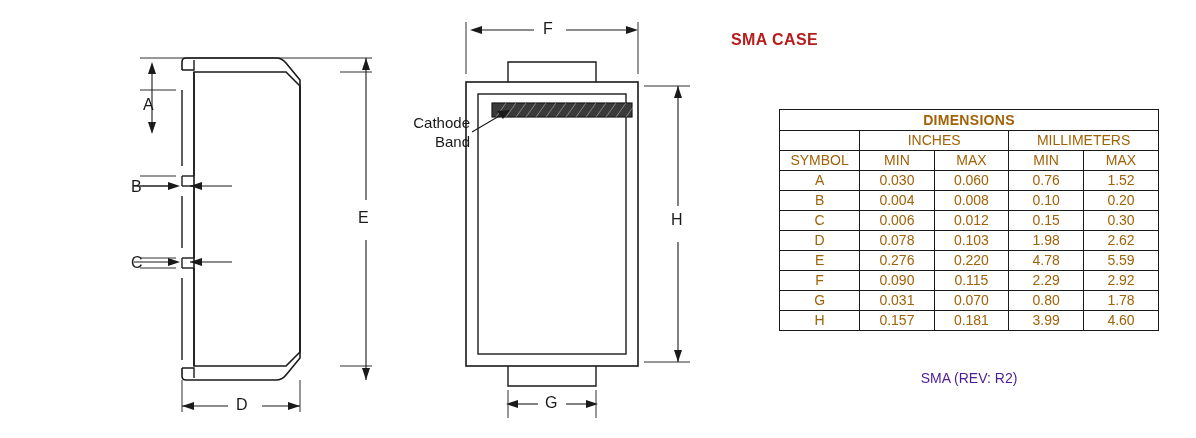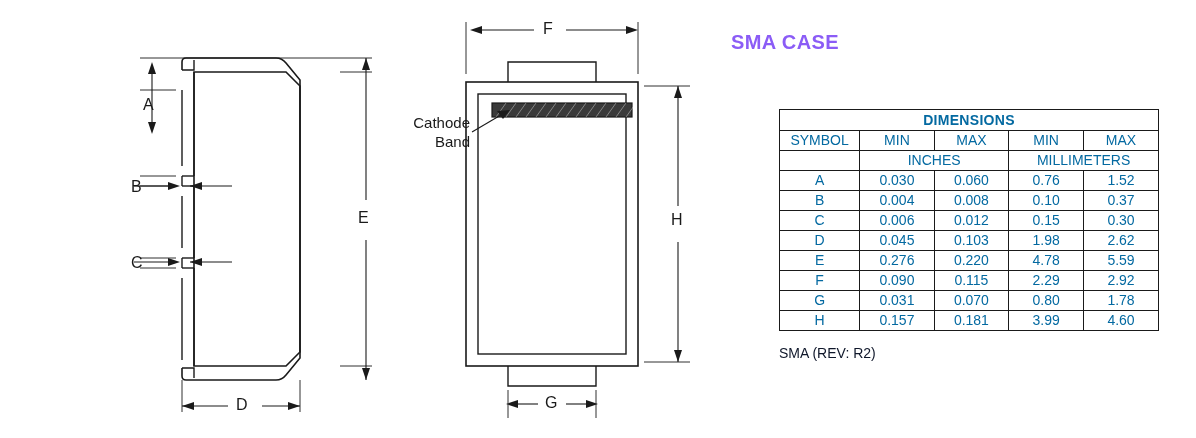--- a/index.html
+++ b/index.html
@@ -34,24 +34,24 @@
     white-space: nowrap;
   }
   .lbl-dim {
     font-size: 16px;
     font-weight: normal;
   }
   .case-title {
     position: absolute;
     left: 731px;
     top: 31px;
-    font-size: 20px;
+    font-size: 16px;
     font-weight: bold;
     letter-spacing: 0.4px;
-    color: #8b5cf6;
+    color: #b91c1c;
   }
   .cathode-label {
     position: absolute;
     left: 388px;
     top: 113px;
     width: 82px;
     text-align: right;
     font-size: 15px;
     line-height: 19px;
     color: #1a1a1a;
@@ -60,21 +60,21 @@
   .dim-table-wrap {
     position: absolute;
     left: 779px;
     top: 109px;
     width: 380px;
   }
   table.dims {
     border-collapse: collapse;
     width: 380px;
     font-size: 14px;
-    color: #0369a1;
+    color: #a16207;
   }
   table.dims th, table.dims td {
     border: 1px solid #1a1a1a;
     text-align: center;
     padding: 0;
     height: 19px;
     line-height: 19px;
     font-weight: normal;
   }
   table.dims th.title {
@@ -85,25 +85,25 @@
   }
   table.dims td.sym {
     width: 80px;
   }
   table.dims td.num {
     width: 75px;
   }
   .rev-note {
     position: absolute;
     left: 779px;
-    top: 345px;
+    top: 370px;
     width: 380px;
-    text-align: left;
+    text-align: center;
     font-size: 14px;
-    color: #0f172a;
+    color: #4c1d95;
   }
 </style>
 </head>
 <body>
 
 <div class="stage">
 
   <svg class="drawing" viewBox="0 0 1196 438">
     <g fill="none" stroke="#1a1a1a" stroke-width="1.6" stroke-linejoin="miter" stroke-linecap="butt">
 
@@ -266,56 +266,56 @@
 
   <div class="case-title">SMA CASE</div>
 
   <div class="dim-table-wrap">
     <table class="dims">
       <tbody>
         <tr>
           <th class="title" colspan="5">DIMENSIONS</th>
         </tr>
         <tr>
+          <td></td>
+          <td colspan="2">INCHES</td>
+          <td colspan="2">MILLIMETERS</td>
+        </tr>
+        <tr>
           <td class="sym">SYMBOL</td>
           <td class="num">MIN</td>
           <td class="num">MAX</td>
           <td class="num">MIN</td>
           <td class="num">MAX</td>
         </tr>
-        <tr>
-          <td></td>
-          <td colspan="2">INCHES</td>
-          <td colspan="2">MILLIMETERS</td>
-        </tr>
 
         <tr>
           <td class="sym">A</td>
           <td class="num">0.030</td>
           <td class="num">0.060</td>
           <td class="num">0.76</td>
           <td class="num">1.52</td>
         </tr>
         <tr>
           <td class="sym">B</td>
           <td class="num">0.004</td>
           <td class="num">0.008</td>
           <td class="num">0.10</td>
-          <td class="num">0.37</td>
+          <td class="num">0.20</td>
         </tr>
         <tr>
           <td class="sym">C</td>
           <td class="num">0.006</td>
           <td class="num">0.012</td>
           <td class="num">0.15</td>
           <td class="num">0.30</td>
         </tr>
         <tr>
           <td class="sym">D</td>
-          <td class="num">0.045</td>
+          <td class="num">0.078</td>
           <td class="num">0.103</td>
           <td class="num">1.98</td>
           <td class="num">2.62</td>
         </tr>
         <tr>
           <td class="sym">E</td>
           <td class="num">0.276</td>
           <td class="num">0.220</td>
           <td class="num">4.78</td>
           <td class="num">5.59</td>

